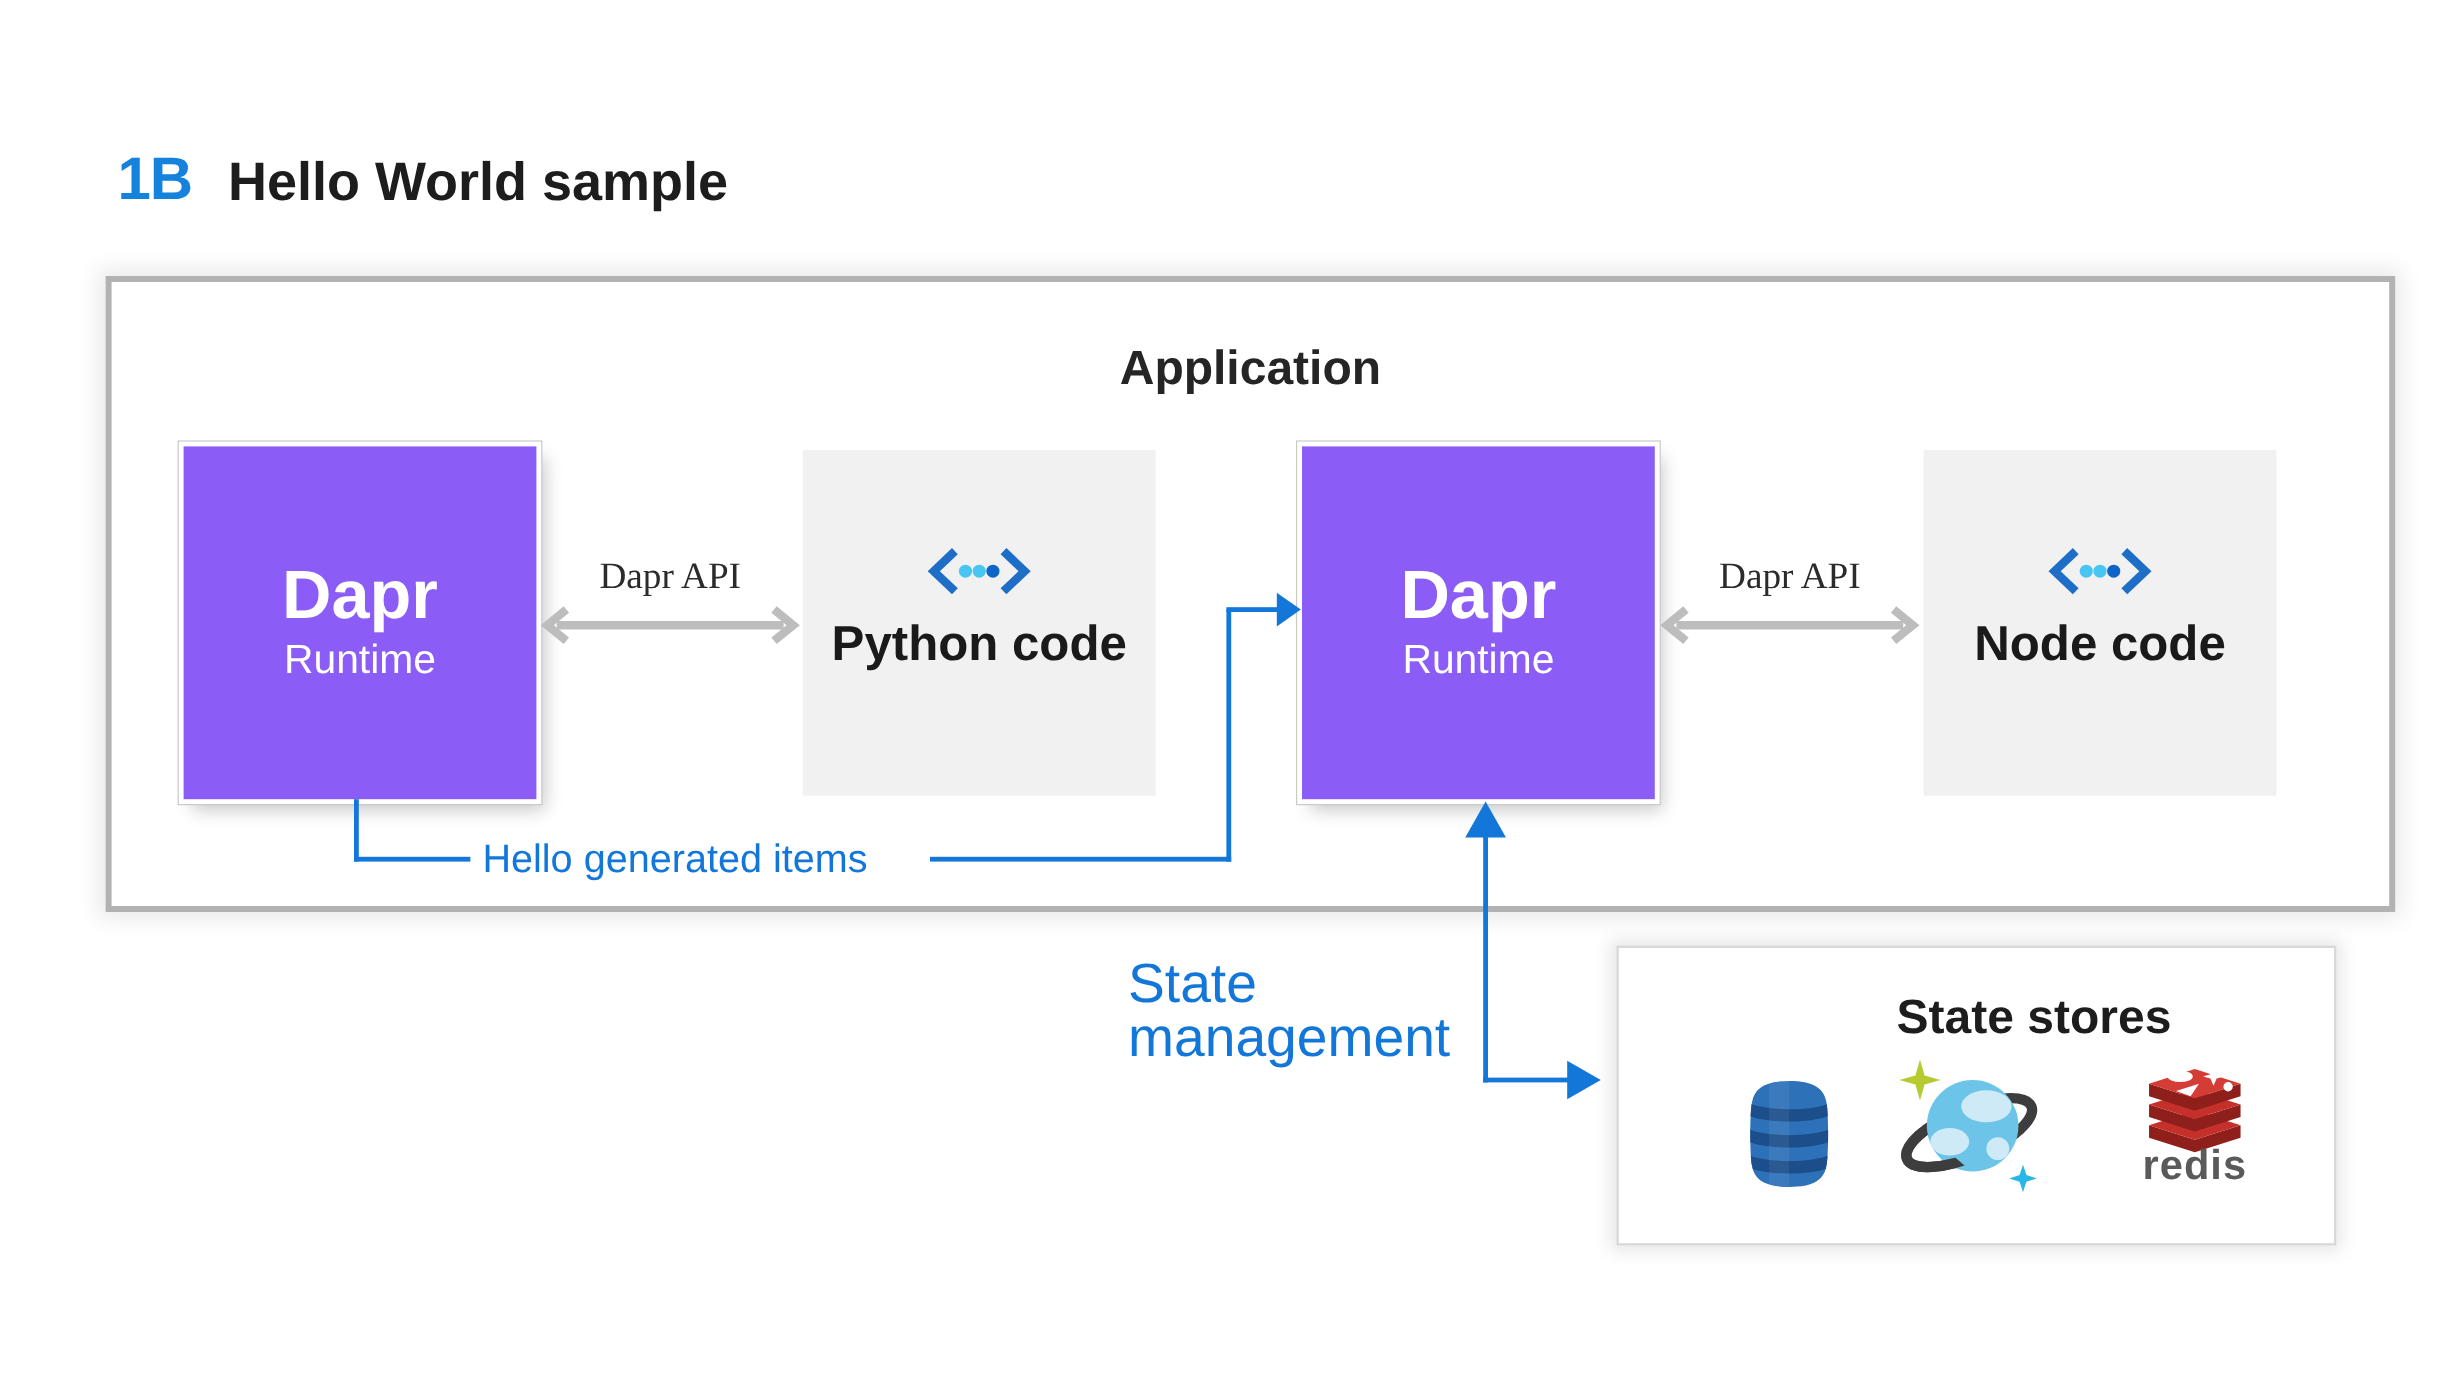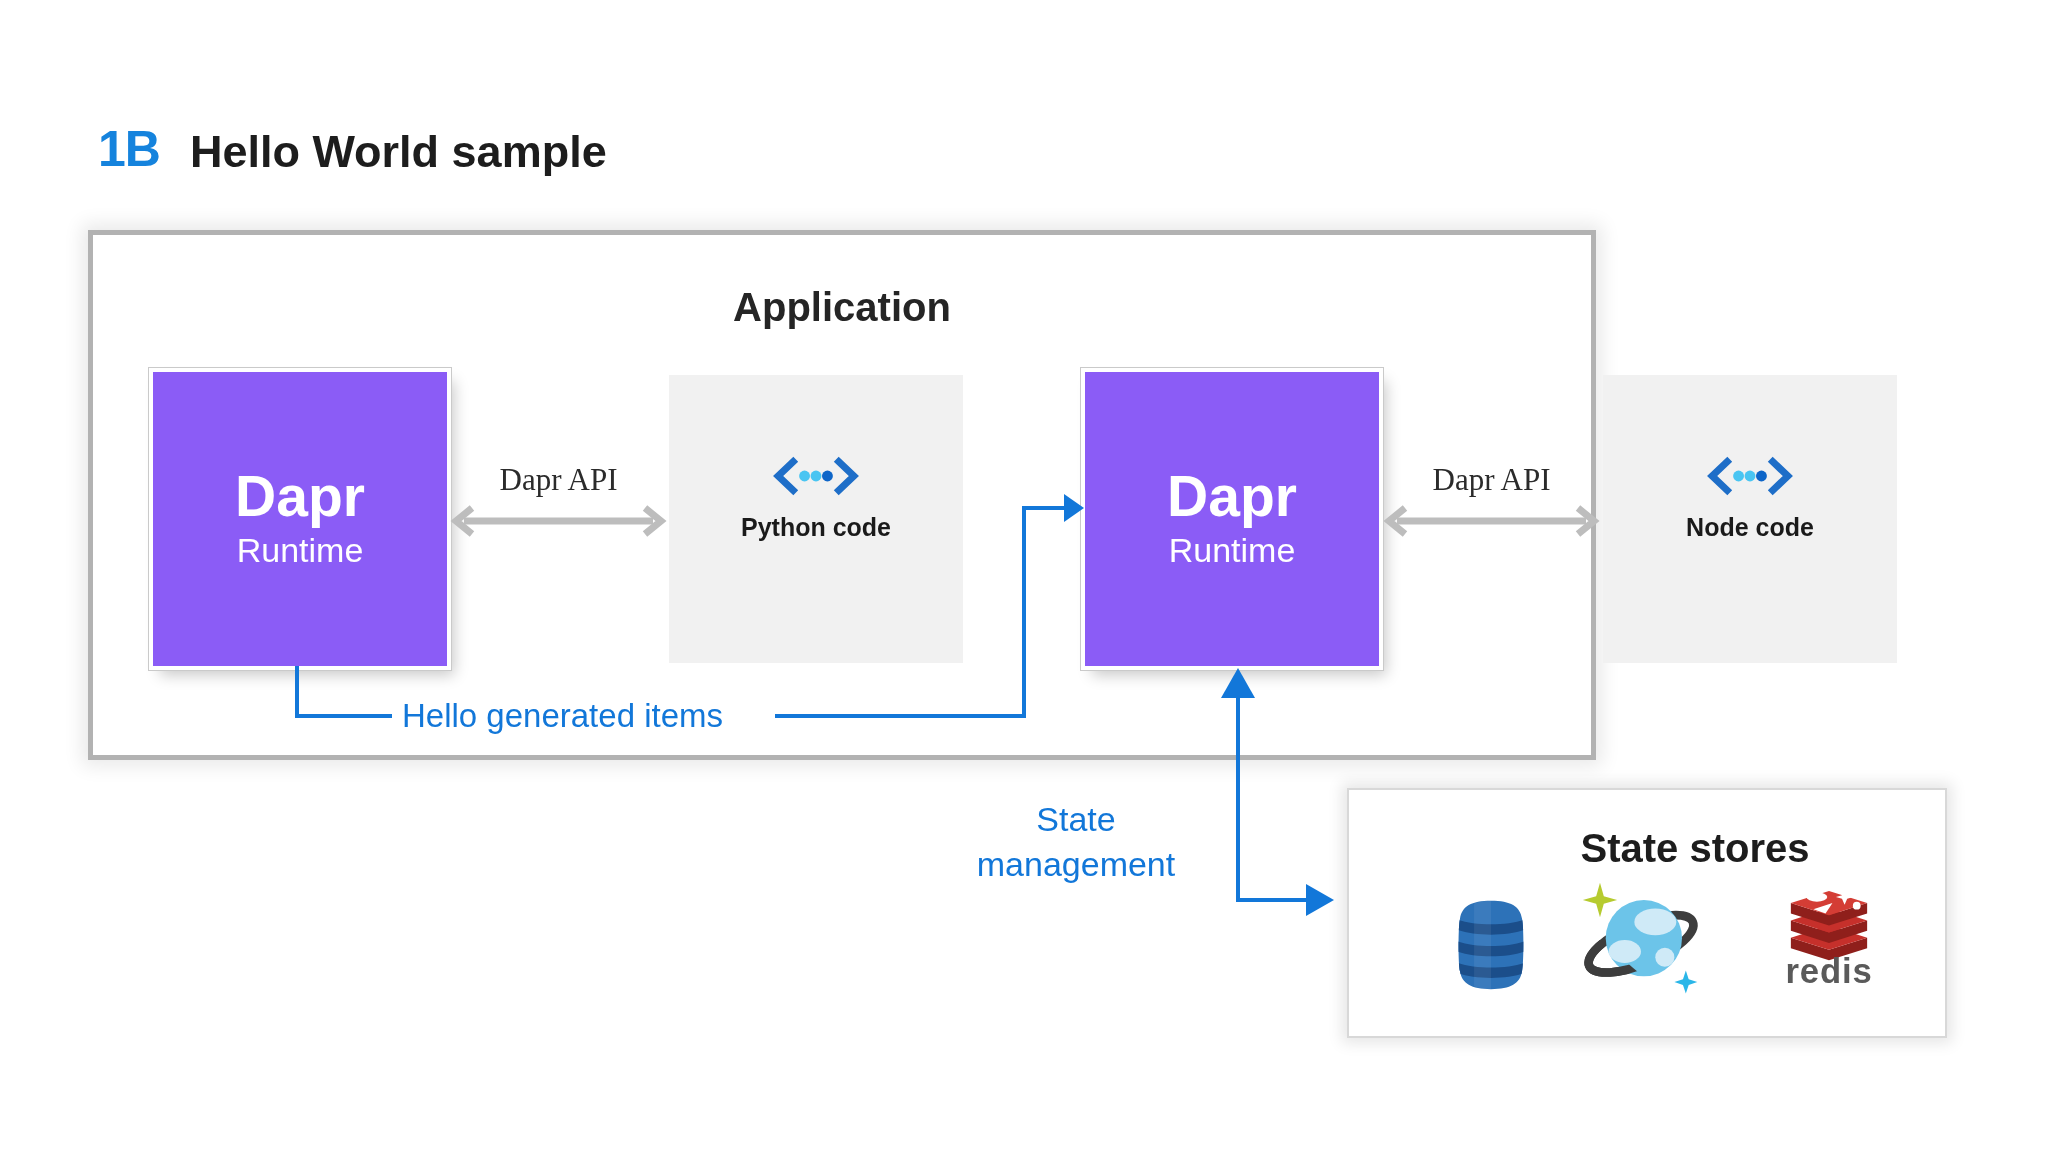--- a/index.html
+++ b/index.html
@@ -7,21 +7,21 @@
     position:relative; width:2048px; height:1152px; background:#ffffff;
     font-family:"Liberation Sans", sans-serif; overflow:hidden;
   }
   
   .header { position:absolute; left:98px; top:90px; display:flex; align-items:flex-end; gap:30px; }
   .badge { font-size:50px; font-weight:800; color:#1583dd; letter-spacing:-1px; }
   .title { font-size:45px; font-weight:600; color:#1d1d1d;margin-top:36px; }
 
   
   .app-box {
-    position:absolute; left:88px; top:230px; width:1508px; height:530px;
+    position:absolute; left:88px; top:230px; width:1908px; height:530px;
     box-sizing:border-box; background:#ffffff; border:5px solid #b2b2b2;
     box-shadow: 0 0 18px 6px rgba(0,0,0,0.09);
   }
   .app-label {
     position:absolute; left:0; top:50px; width:100%; text-align:center;
     font-size:40px; font-weight:600; color:#252525;
   }
   
   .dapr-box {
     position:absolute; width:294px; height:294px; background:#8b5cf6;
@@ -35,21 +35,21 @@
   .dapr-sub   { font-size:34px; font-weight:400; line-height:46px; }
 
   
   .code-box {
     position:absolute; width:294px; height:288px; background:#f1f1f1;
     display:flex; flex-direction:column; align-items:center;
   }
   .code-box.first  { left:576px;  top:140px; }
   .code-box.second { left:1510px; top:140px; }
   .code-icon { margin-top:80px; }
-  .code-label { margin-top:16px; font-size:25px; font-weight:600; color:#1a1a1a;text-align:right; }
+  .code-label { margin-top:16px; font-size:41px; font-weight:600; color:#1a1a1a;text-align:right; }
 
   
   .api-label {
     position:absolute; width:217px; text-align:center; top:227px;
     font-size:31px; font-weight:400; color:#2b2b2b;font-family:Liberation Serif, serif;
   }
   .api-label.first  { left:357px; }
   .api-label.second { left:1290px; }
   .api-arrow { position:absolute; top:268px; }
   .api-arrow.first  { left:357px; }
@@ -75,22 +75,22 @@
     border-left:17px solid transparent; border-right:17px solid transparent;
     border-bottom:30px solid #1277d9;
   }
   .sm-v { left:1236px; top:694px; width:4px; height:208px; }
   .sm-h { left:1236px; top:898px; width:72px; height:4px; }
   .sm-arrow-right {
     position:absolute; left:1306px; top:884px; width:0; height:0;
     border-left:28px solid #1277d9; border-top:16px solid transparent; border-bottom:16px solid transparent;
   }
   .sm-label {
-    position:absolute; left:940px; top:797px; width:272px; text-align:center;
-    font-size:34px; line-height:45px; color:#1277d9;
+    position:absolute; left:940px; top:797px; width:272px; text-align:left;
+    font-size:46px; line-height:45px; color:#1277d9;
   }
 
   
   .stores-box {
     position:absolute; left:1347px; top:788px; width:600px; height:250px;
     box-sizing:border-box; background:#ffffff; border:2px solid #d8d8d8;
     box-shadow: 0 0 14px 5px rgba(0,0,0,0.10);
   }
   .stores-title {
     position:absolute; left:0; top:36px; width:100%; text-align:center;

